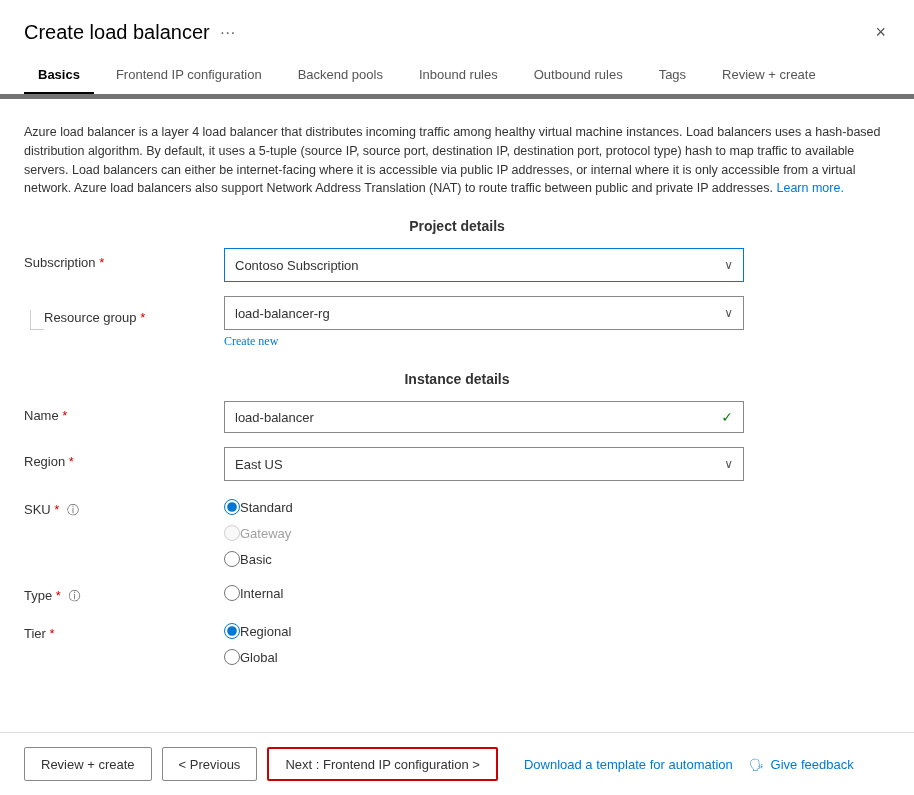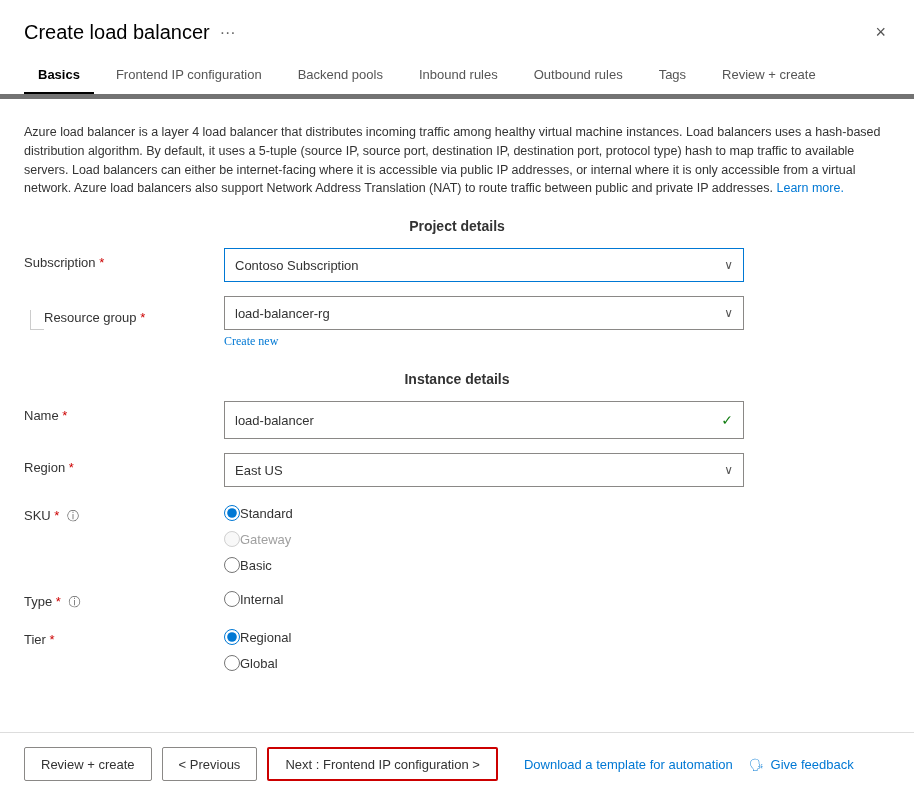--- a/index.html
+++ b/index.html
@@ -18,21 +18,21 @@
     .section-title { font-size: 14px; font-weight: 600; margin-bottom: 14px; text-align: center; }
     .form-section { margin-bottom: 22px; }
     .field-row { display: flex; align-items: flex-start; margin-bottom: 14px; }
     .field-label { width: 200px; min-width: 200px; font-size: 13px; color: #333; padding-top: 7px; }
     .field-label .required { color: #c00; }
     .field-label .info-icon { color: #666; font-size: 12px; cursor: pointer; margin-left: 4px; }
     .field-control { flex: 1; max-width: 520px; }
     .select-box { width: 100%; border: 1px solid #0078d4; padding: 6px 10px; font-size: 13px; color: #333; background: #fff; display: flex; align-items: center; justify-content: space-between; cursor: pointer; height: 34px; }
     .select-box.normal { border: 1px solid #8a8886; }
     .select-box .chevron { color: #555; font-size: 12px; }
-    .input-box { width: 100%; border: 1px solid #8a8886; padding: 6px 10px; font-size: 13px; color: #333; background: #fff; height: 38px; display: flex; align-items: center; justify-content: space-between; }
+    .input-box { width: 100%; border: 1px solid #8a8886; padding: 6px 10px; font-size: 13px; color: #333; background: #fff; height: 32px; display: flex; align-items: center; justify-content: space-between; }
     .input-box .check-icon { color: #107c10; font-size: 14px; }
     .create-new { color: #0078d4; font-size: 12px; cursor: pointer; text-decoration: none; display: inline-block; margin-top: 4px; font-family: Liberation Serif, serif; }
     .divider-tree { width: 20px; min-width: 20px; display: flex; align-items: flex-start; padding-top: 7px; }
     .tree-line { border-left: 1px solid #ccc; border-bottom: 1px solid #ccc; width: 14px; height: 20px; margin-left: 6px; }
     .radio-group { display: flex; flex-direction: column; gap: 10px; padding-top: 4px; }
     .radio-item { display: flex; align-items: center; gap: 0; cursor: pointer; }
     .radio-item input[type="radio"] { accent-color: #0078d4; width: 16px; height: 16px; cursor: pointer; }
     .radio-item label { font-size: 13px; color: #333; cursor: pointer; }
     .radio-item.disabled label { color: #a0a0a0; }
     .radio-item.disabled input[type="radio"] { cursor: not-allowed; }

